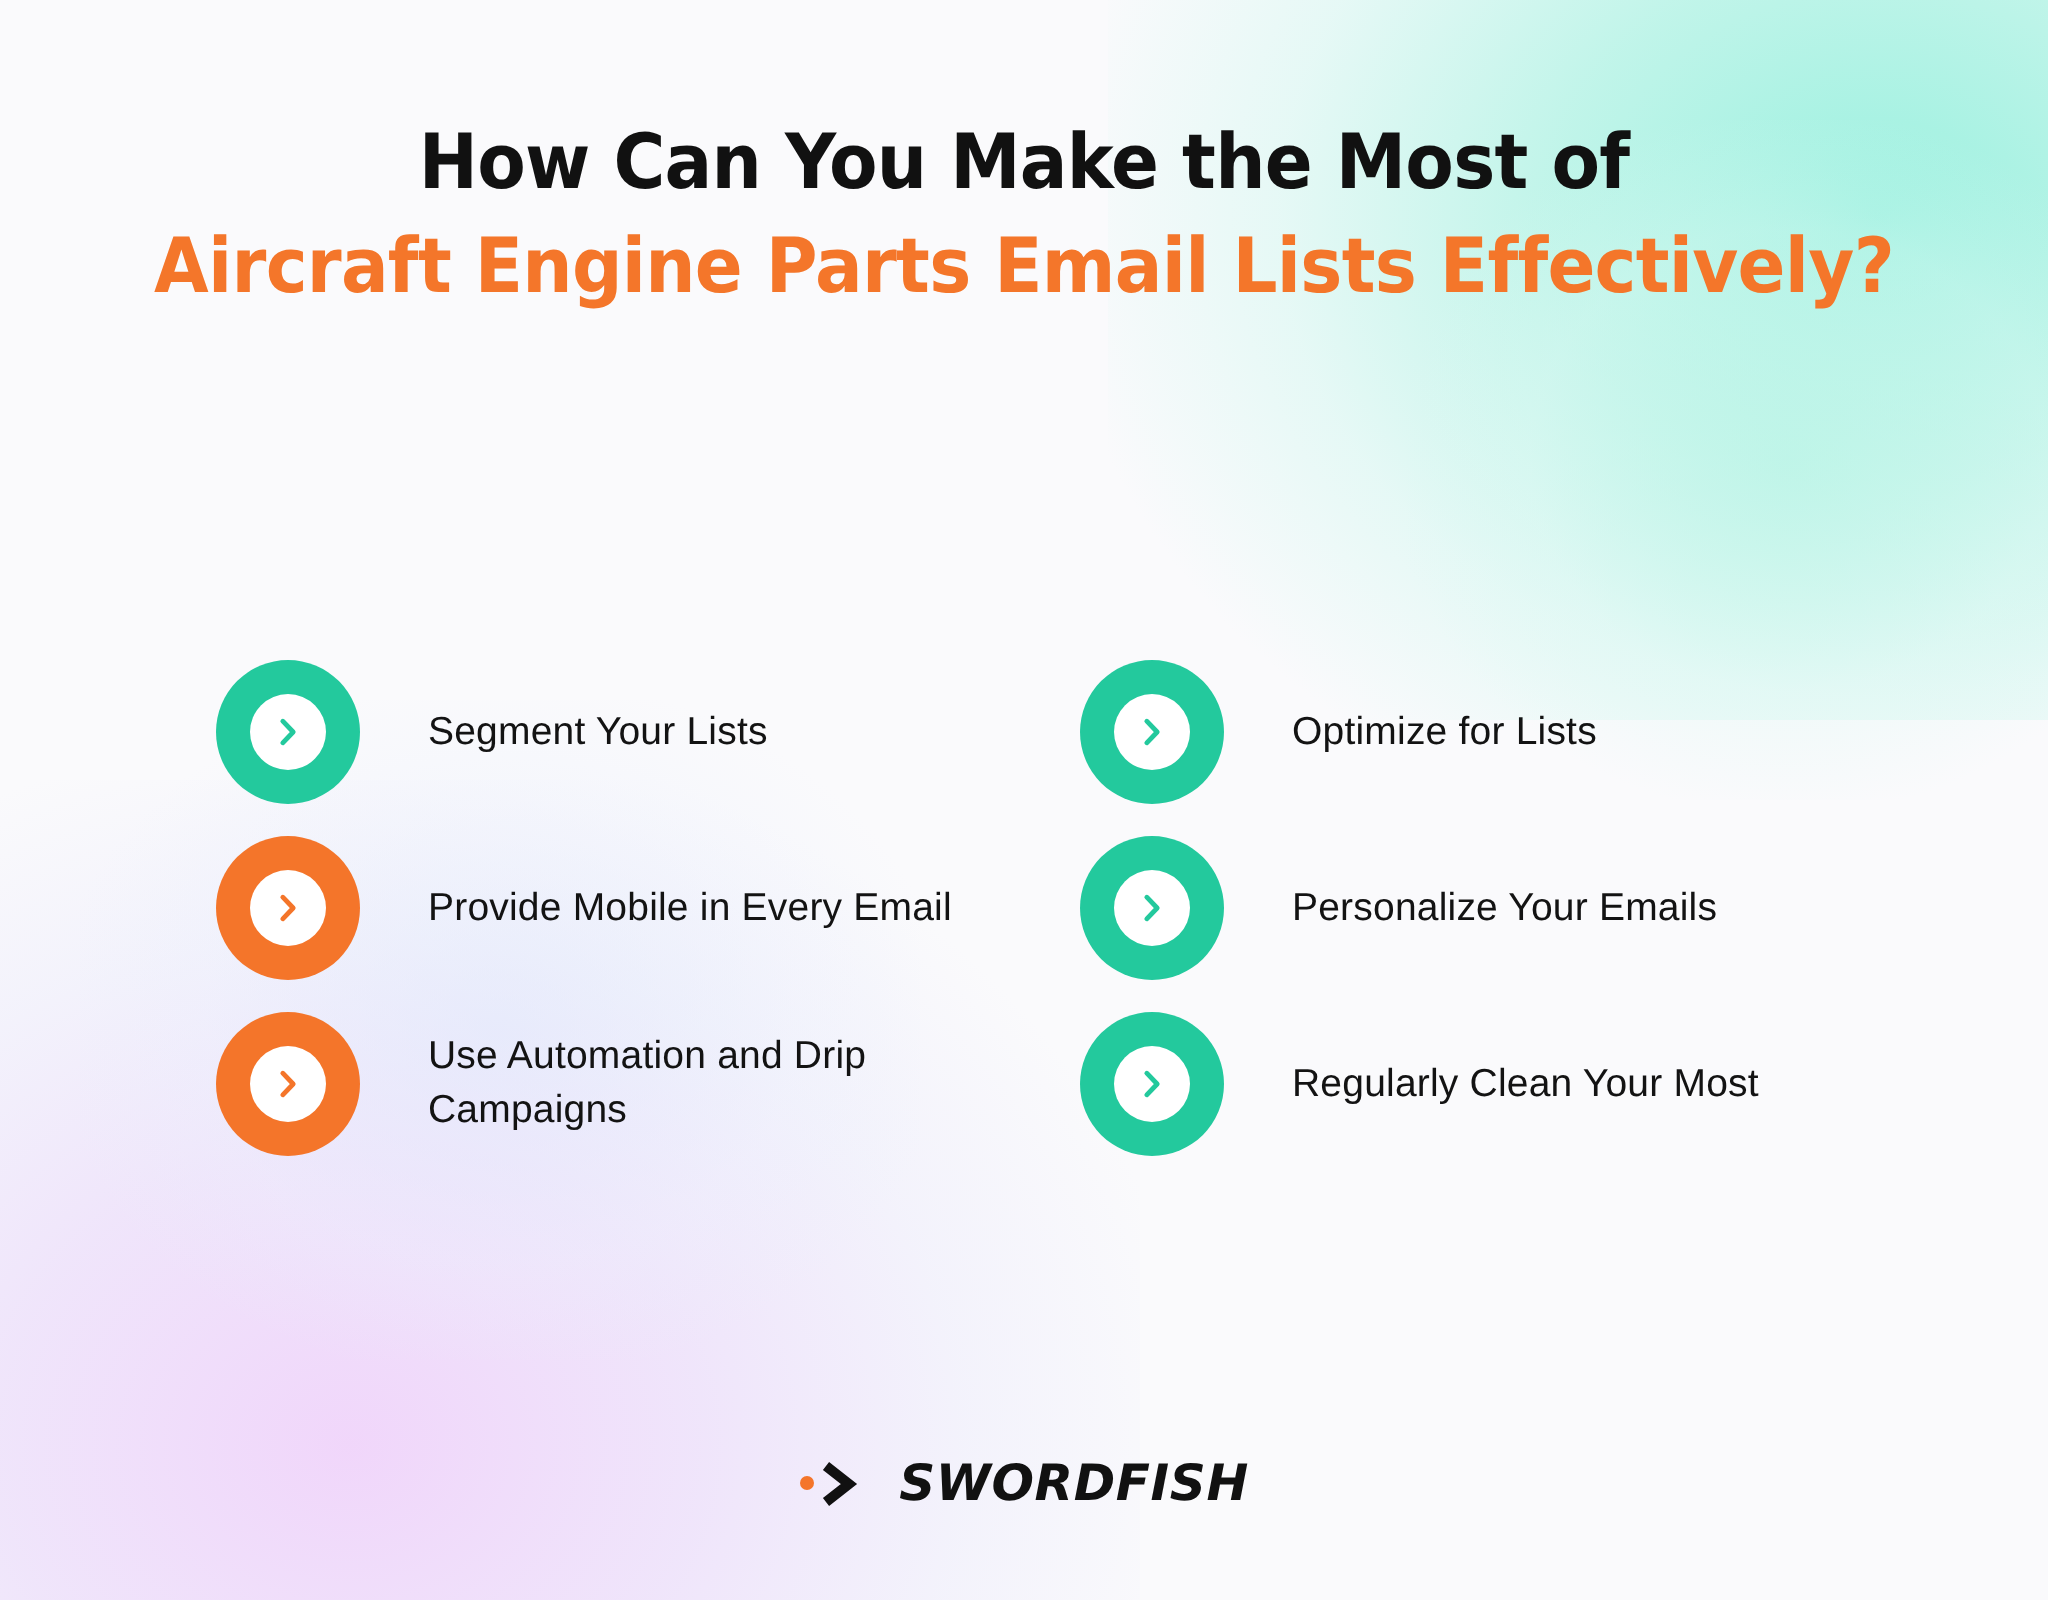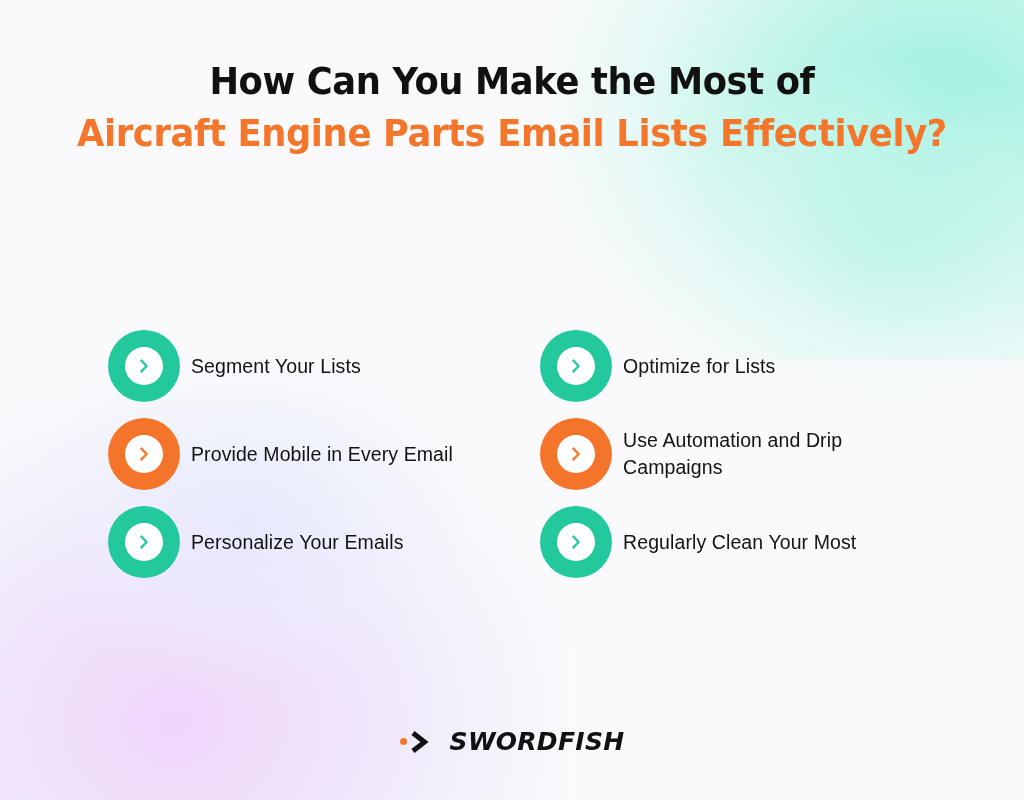--- a/index.html
+++ b/index.html
@@ -100,21 +100,21 @@
     top: 322px;
     width: 840px;
     display: grid;
     grid-template-columns: 432px 408px;
     grid-auto-rows: 88px;
     z-index: 4;
   }
   .point {
     display: flex;
     align-items: center;
-    gap: 11px;
+    gap: 34px;
   }
   .bullet-icon {
     position: relative;
     flex: 0 0 auto;
     width: 72px;
     height: 72px;
     border-radius: 50%;
     display: flex;
     align-items: center;
     justify-content: center;
@@ -217,39 +217,39 @@
         <span class="bullet-inner">
           <svg width="18" height="18" viewBox="0 0 18 18" aria-hidden="true">
             <path d="M6.4 3.6 L11.6 9 L6.4 14.4" fill="none" stroke="#f4752a" stroke-width="2.4" stroke-linecap="round" stroke-linejoin="round"></path>
           </svg>
         </span>
       </span>
       <span class="point-label">Provide Mobile in Every Email</span>
     </div>
 
     <div class="point">
+      <span class="bullet-icon green">
+        <span class="bullet-inner">
+          <svg width="18" height="18" viewBox="0 0 18 18" aria-hidden="true">
+            <path d="M6.4 3.6 L11.6 9 L6.4 14.4" fill="none" stroke="#23c99d" stroke-width="2.4" stroke-linecap="round" stroke-linejoin="round"></path>
+          </svg>
+        </span>
+      </span>
+      <span class="point-label">Personalize Your Emails</span>
+    </div>
+
+    <div class="point">
       <span class="bullet-icon orange">
         <span class="bullet-inner">
           <svg width="18" height="18" viewBox="0 0 18 18" aria-hidden="true">
             <path d="M6.4 3.6 L11.6 9 L6.4 14.4" fill="none" stroke="#f4752a" stroke-width="2.4" stroke-linecap="round" stroke-linejoin="round"></path>
           </svg>
         </span>
       </span>
       <span class="point-label">Use Automation and Drip Campaigns</span>
-    </div>
-
-    <div class="point">
-      <span class="bullet-icon green">
-        <span class="bullet-inner">
-          <svg width="18" height="18" viewBox="0 0 18 18" aria-hidden="true">
-            <path d="M6.4 3.6 L11.6 9 L6.4 14.4" fill="none" stroke="#23c99d" stroke-width="2.4" stroke-linecap="round" stroke-linejoin="round"></path>
-          </svg>
-        </span>
-      </span>
-      <span class="point-label">Personalize Your Emails</span>
     </div>
 
     <div class="point">
       <span class="bullet-icon green">
         <span class="bullet-inner">
           <svg width="18" height="18" viewBox="0 0 18 18" aria-hidden="true">
             <path d="M6.4 3.6 L11.6 9 L6.4 14.4" fill="none" stroke="#23c99d" stroke-width="2.4" stroke-linecap="round" stroke-linejoin="round"></path>
           </svg>
         </span>
       </span>

